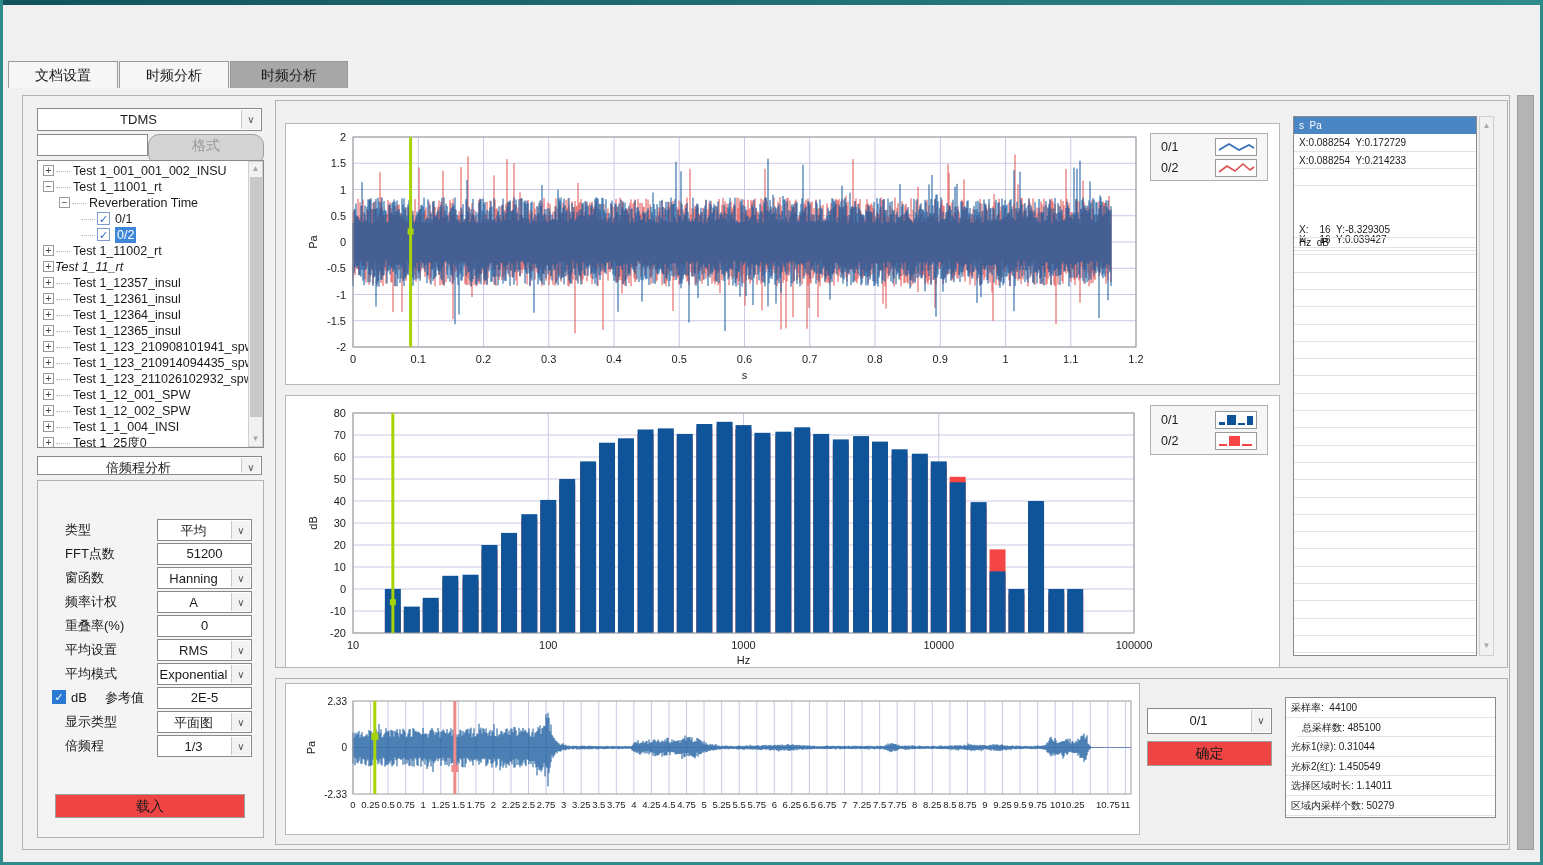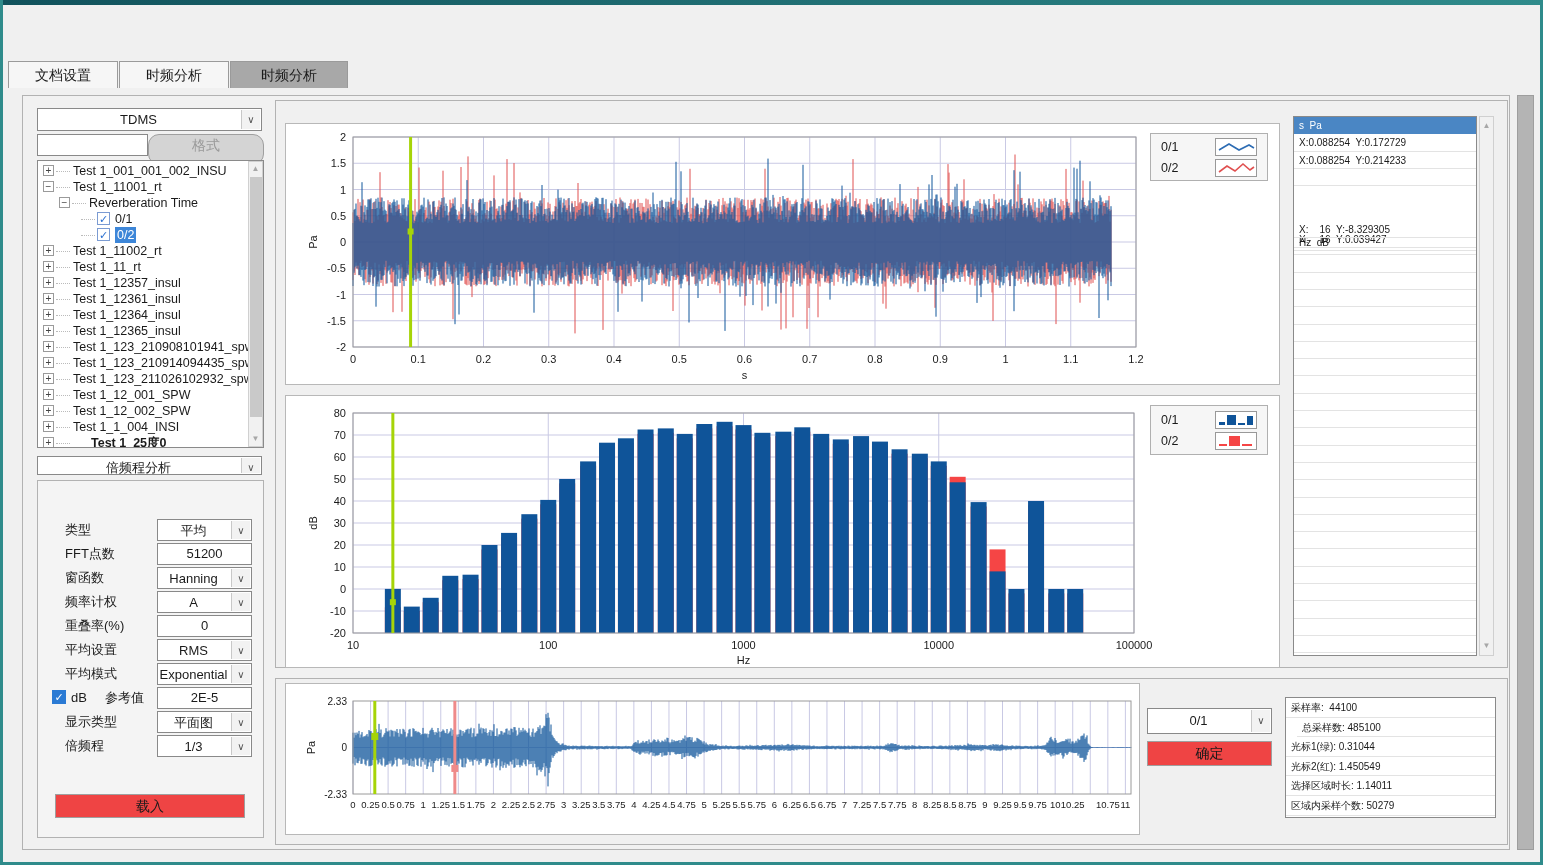--- a/index.html
+++ b/index.html
@@ -121,21 +121,21 @@
           <span class="tlabel sel" style="left:77px;">0/2</span>
         </div>
         <div class="trow" style="top:80px;">
           <span class="texp" style="left:5px;">+</span>
           <span class="tdots" style="left:18px;width:14px;"></span>
           <span class="tlabel" style="left:35px;">Test 1_11002_rt</span>
         </div>
         <div class="trow" style="top:96px;">
           <span class="texp" style="left:5px;">+</span>
           <span class="tdots" style="left:18px;width:14px;"></span>
-          <span class="tlabel" style="left:35px;">Test 1_11_rt</span>
+          <span class="tlabel" style="left:17px;font-style:italic;">Test 1_11_rt</span>
         </div>
         <div class="trow" style="top:112px;">
           <span class="texp" style="left:5px;">+</span>
           <span class="tdots" style="left:18px;width:14px;"></span>
           <span class="tlabel" style="left:35px;">Test 1_12357_insul</span>
         </div>
         <div class="trow" style="top:128px;">
           <span class="texp" style="left:5px;">+</span>
           <span class="tdots" style="left:18px;width:14px;"></span>
           <span class="tlabel" style="left:35px;">Test 1_12361_insul</span>
@@ -176,21 +176,21 @@
           <span class="tlabel" style="left:35px;">Test 1_12_002_SPW</span>
         </div>
         <div class="trow" style="top:256px;">
           <span class="texp" style="left:5px;">+</span>
           <span class="tdots" style="left:18px;width:14px;"></span>
           <span class="tlabel" style="left:35px;">Test 1_1_004_INSI</span>
         </div>
         <div class="trow" style="top:272px;">
           <span class="texp" style="left:5px;">+</span>
           <span class="tdots" style="left:18px;width:14px;"></span>
-          <span class="tlabel" style="left:53px;font-weight:bold;">Test 1_25度0</span>
+          <span class="tlabel" style="left:35px;">Test 1_25度0</span>
         </div>
       </div>
     <div class="abs sb-track" style="right:0;top:0;width:15px;height:286px;">
       <div class="sb-arrow" style="top:0;">▲</div>
       <div class="sb-thumb" style="top:15px;width:12px;height:240px;"></div>
       <div class="sb-arrow" style="bottom:0;">▼</div>
     </div>
   </div>
 
   <div class="abs combo" style="left:37px;top:456px;width:225px;height:19px;">

